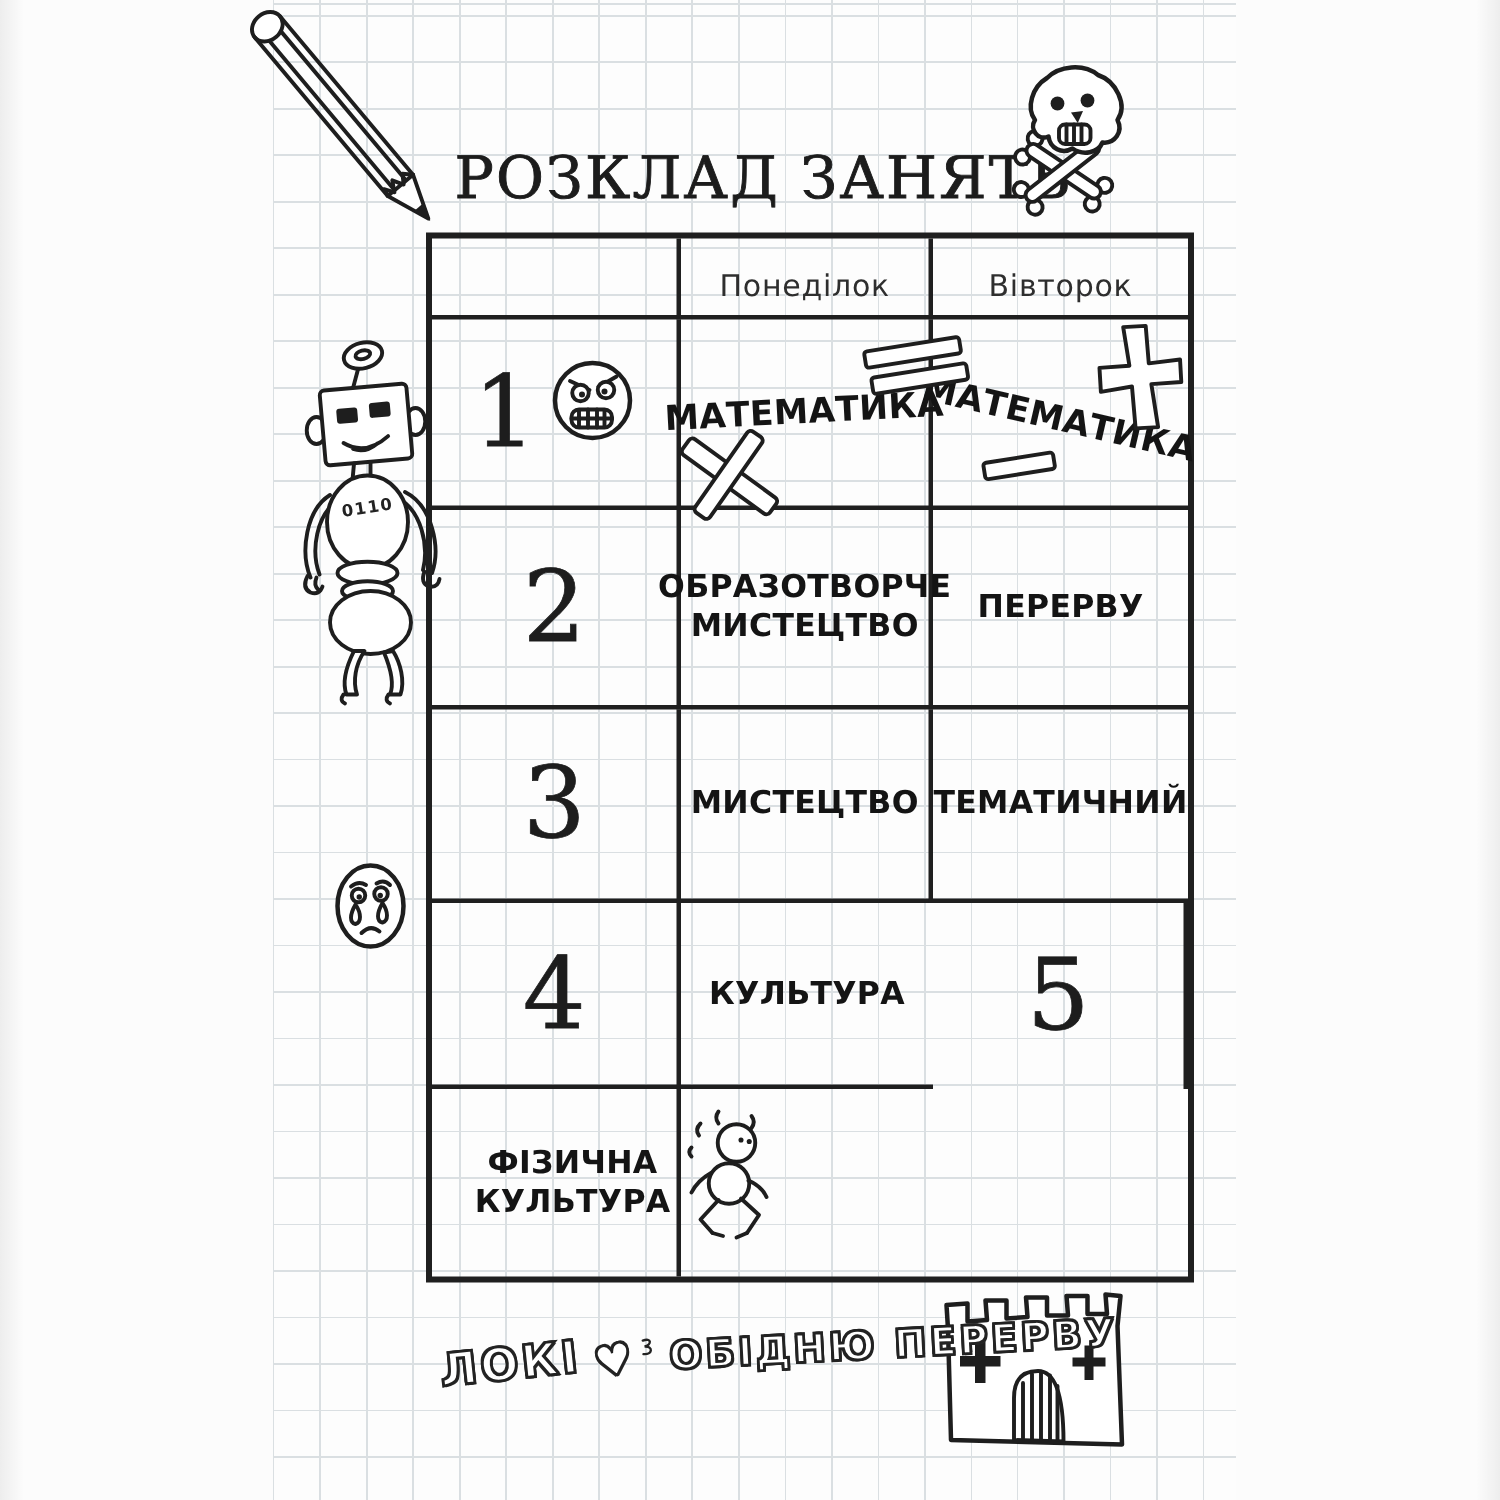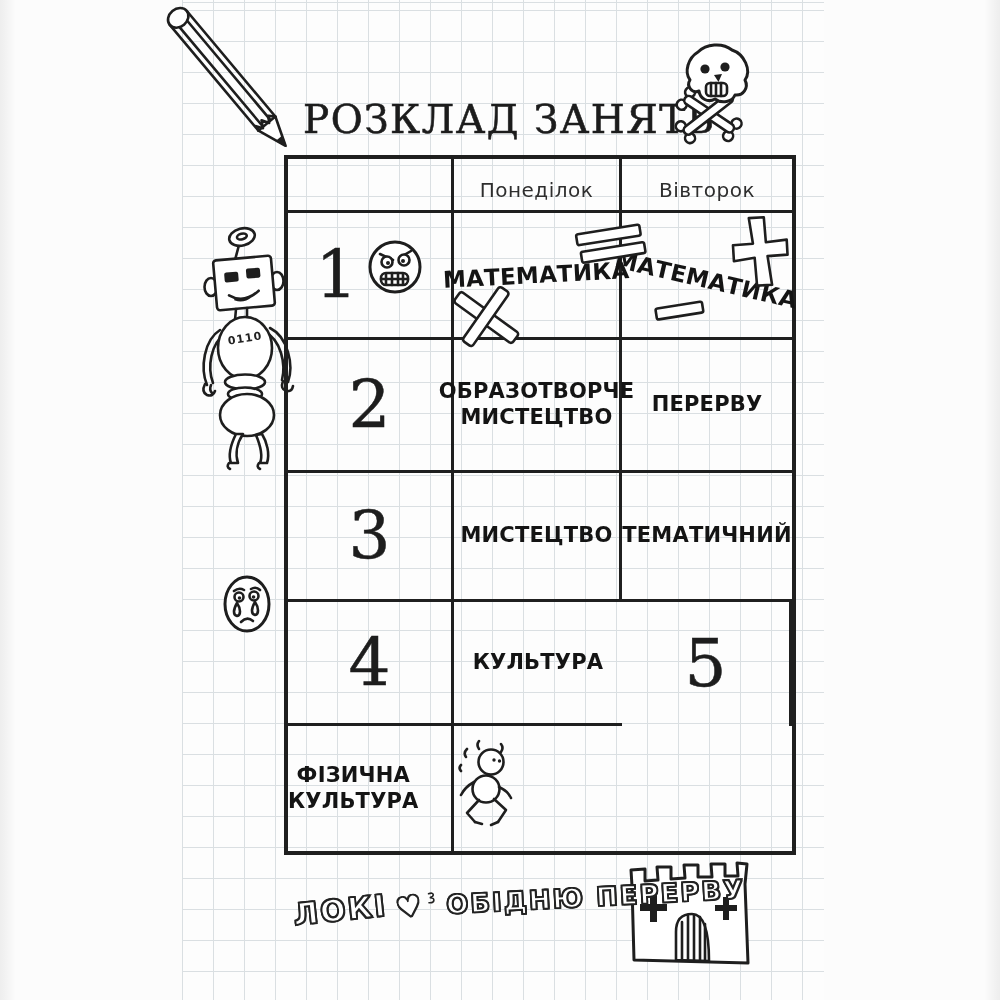--- a/index.html
+++ b/index.html
@@ -30,21 +30,21 @@
   .cell.lastcol{border-right:none;}
   .cell.lastrow{border-bottom:none;}
   .hc{align-items:flex-end;padding-bottom:8px;font-size:20px;letter-spacing:.5px;color:#2e2e2e;}
   .num{font-family:"DejaVu Serif","Liberation Serif",serif;font-size:66px;line-height:1;
     color:#1d1d1d;-webkit-text-stroke:.5px #1d1d1d;}
   .subj{font-weight:bold;font-size:21px;line-height:1.22;text-align:center;
     white-space:pre-line;color:#141414;letter-spacing:.2px;}
   .subj.math{font-size:23px;}
   .rot-m1{transform:rotate(-3deg);}
   .rot-m2{transform:rotate(13deg) translateY(5px);}
-  .cell.gym{justify-content:flex-start;padding-right:4px;}
+  .cell.gym{justify-content:flex-end;padding-right:4px;}
   .numcell-1{gap:8px;}
   .numcell-1 .angry{margin-top:-16px;}
 
   .doodle{position:absolute;overflow:visible;}
   .s{stroke:#1e1e1e;stroke-width:2.6;fill:none;stroke-linecap:round;stroke-linejoin:round;}
   .sf{stroke:#1e1e1e;stroke-width:2.6;fill:#fff;stroke-linecap:round;stroke-linejoin:round;}
   .f{fill:#1e1e1e;stroke:none;}
   .sw3{stroke-width:3;}
   .robot-chest{font-family:"DejaVu Sans",sans-serif;font-weight:bold;font-size:11px;
     fill:#222;letter-spacing:1px;text-anchor:middle;}

